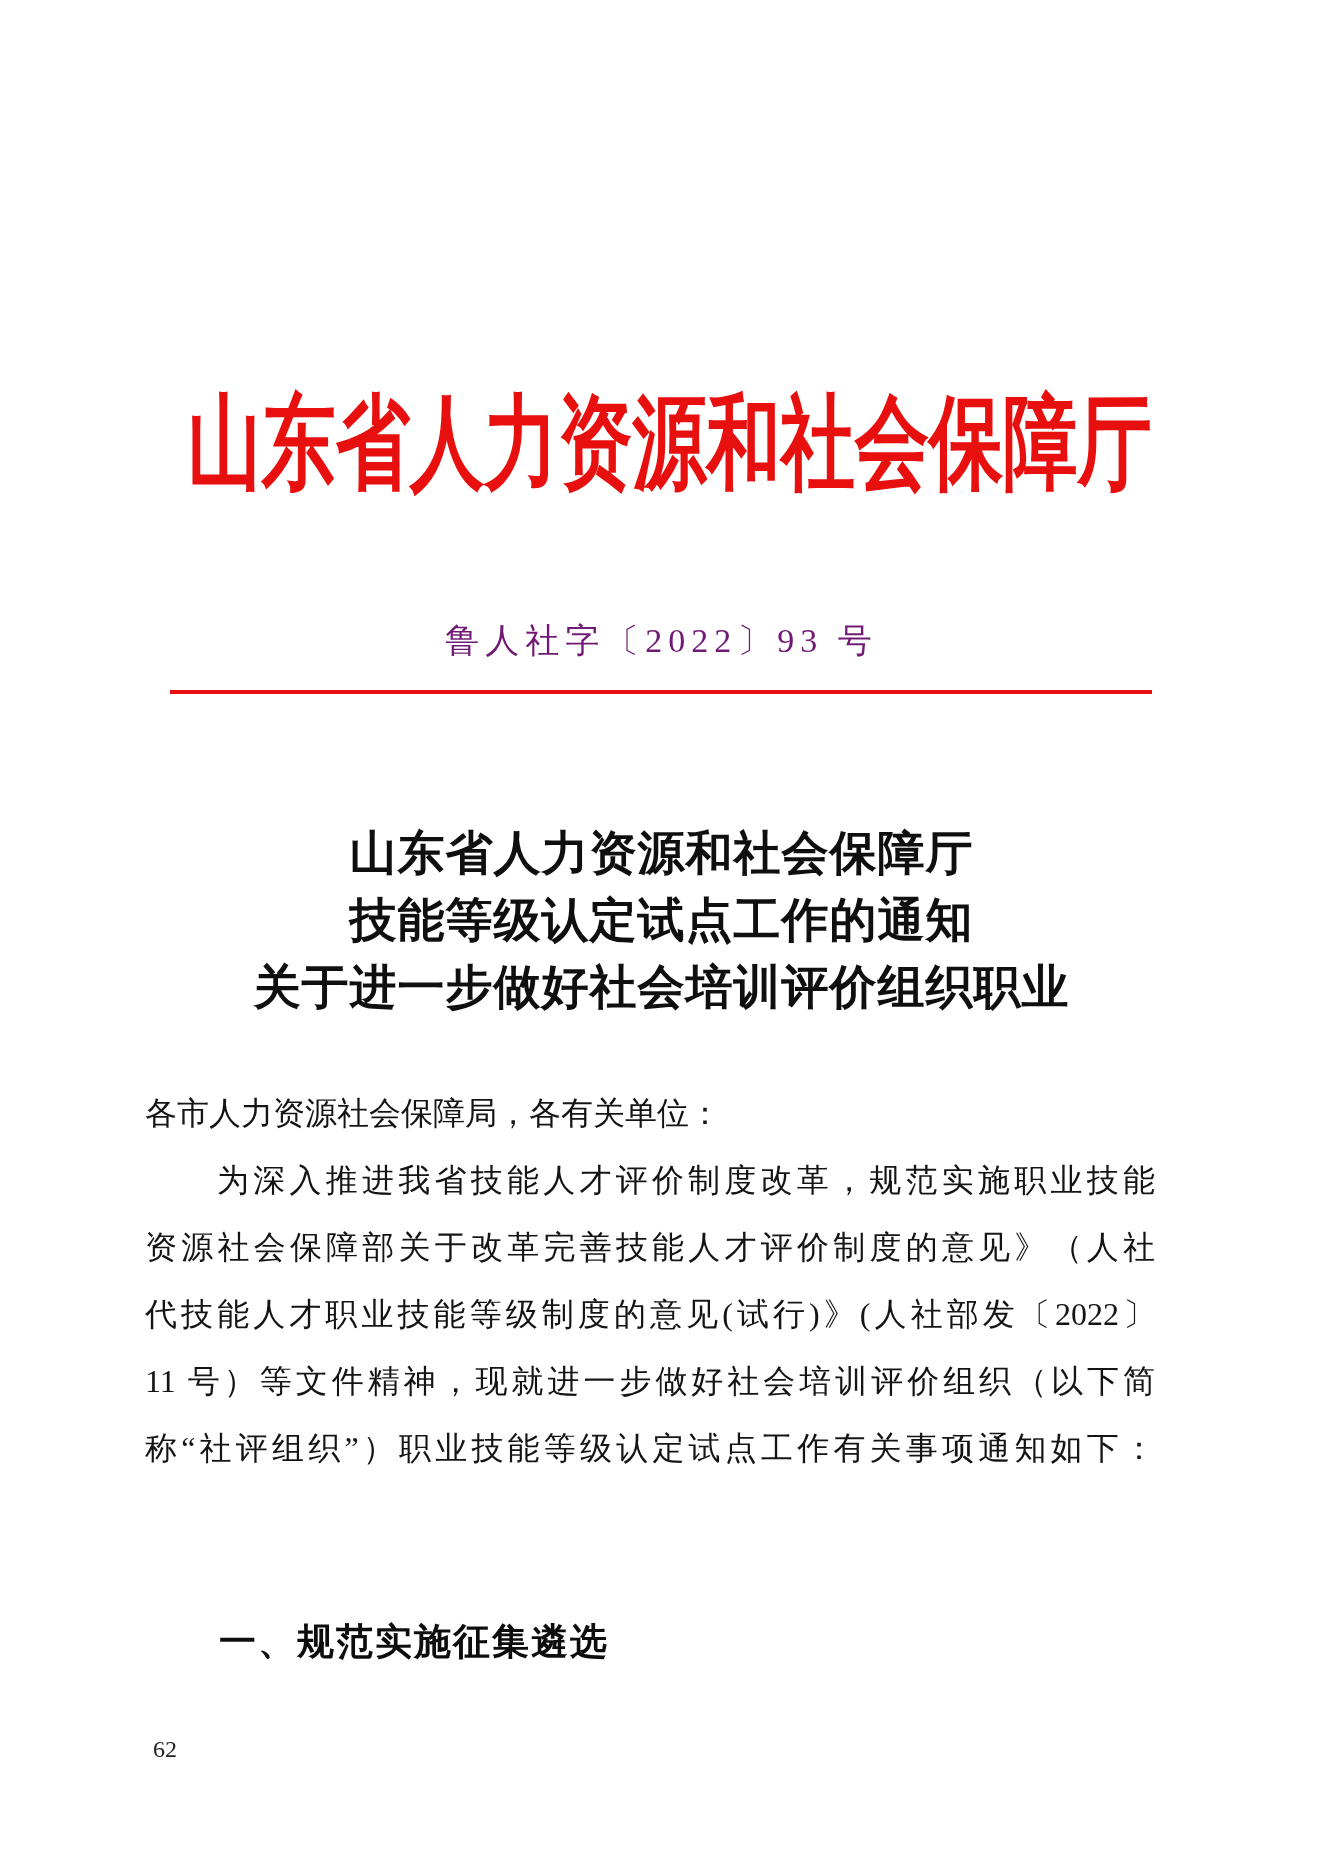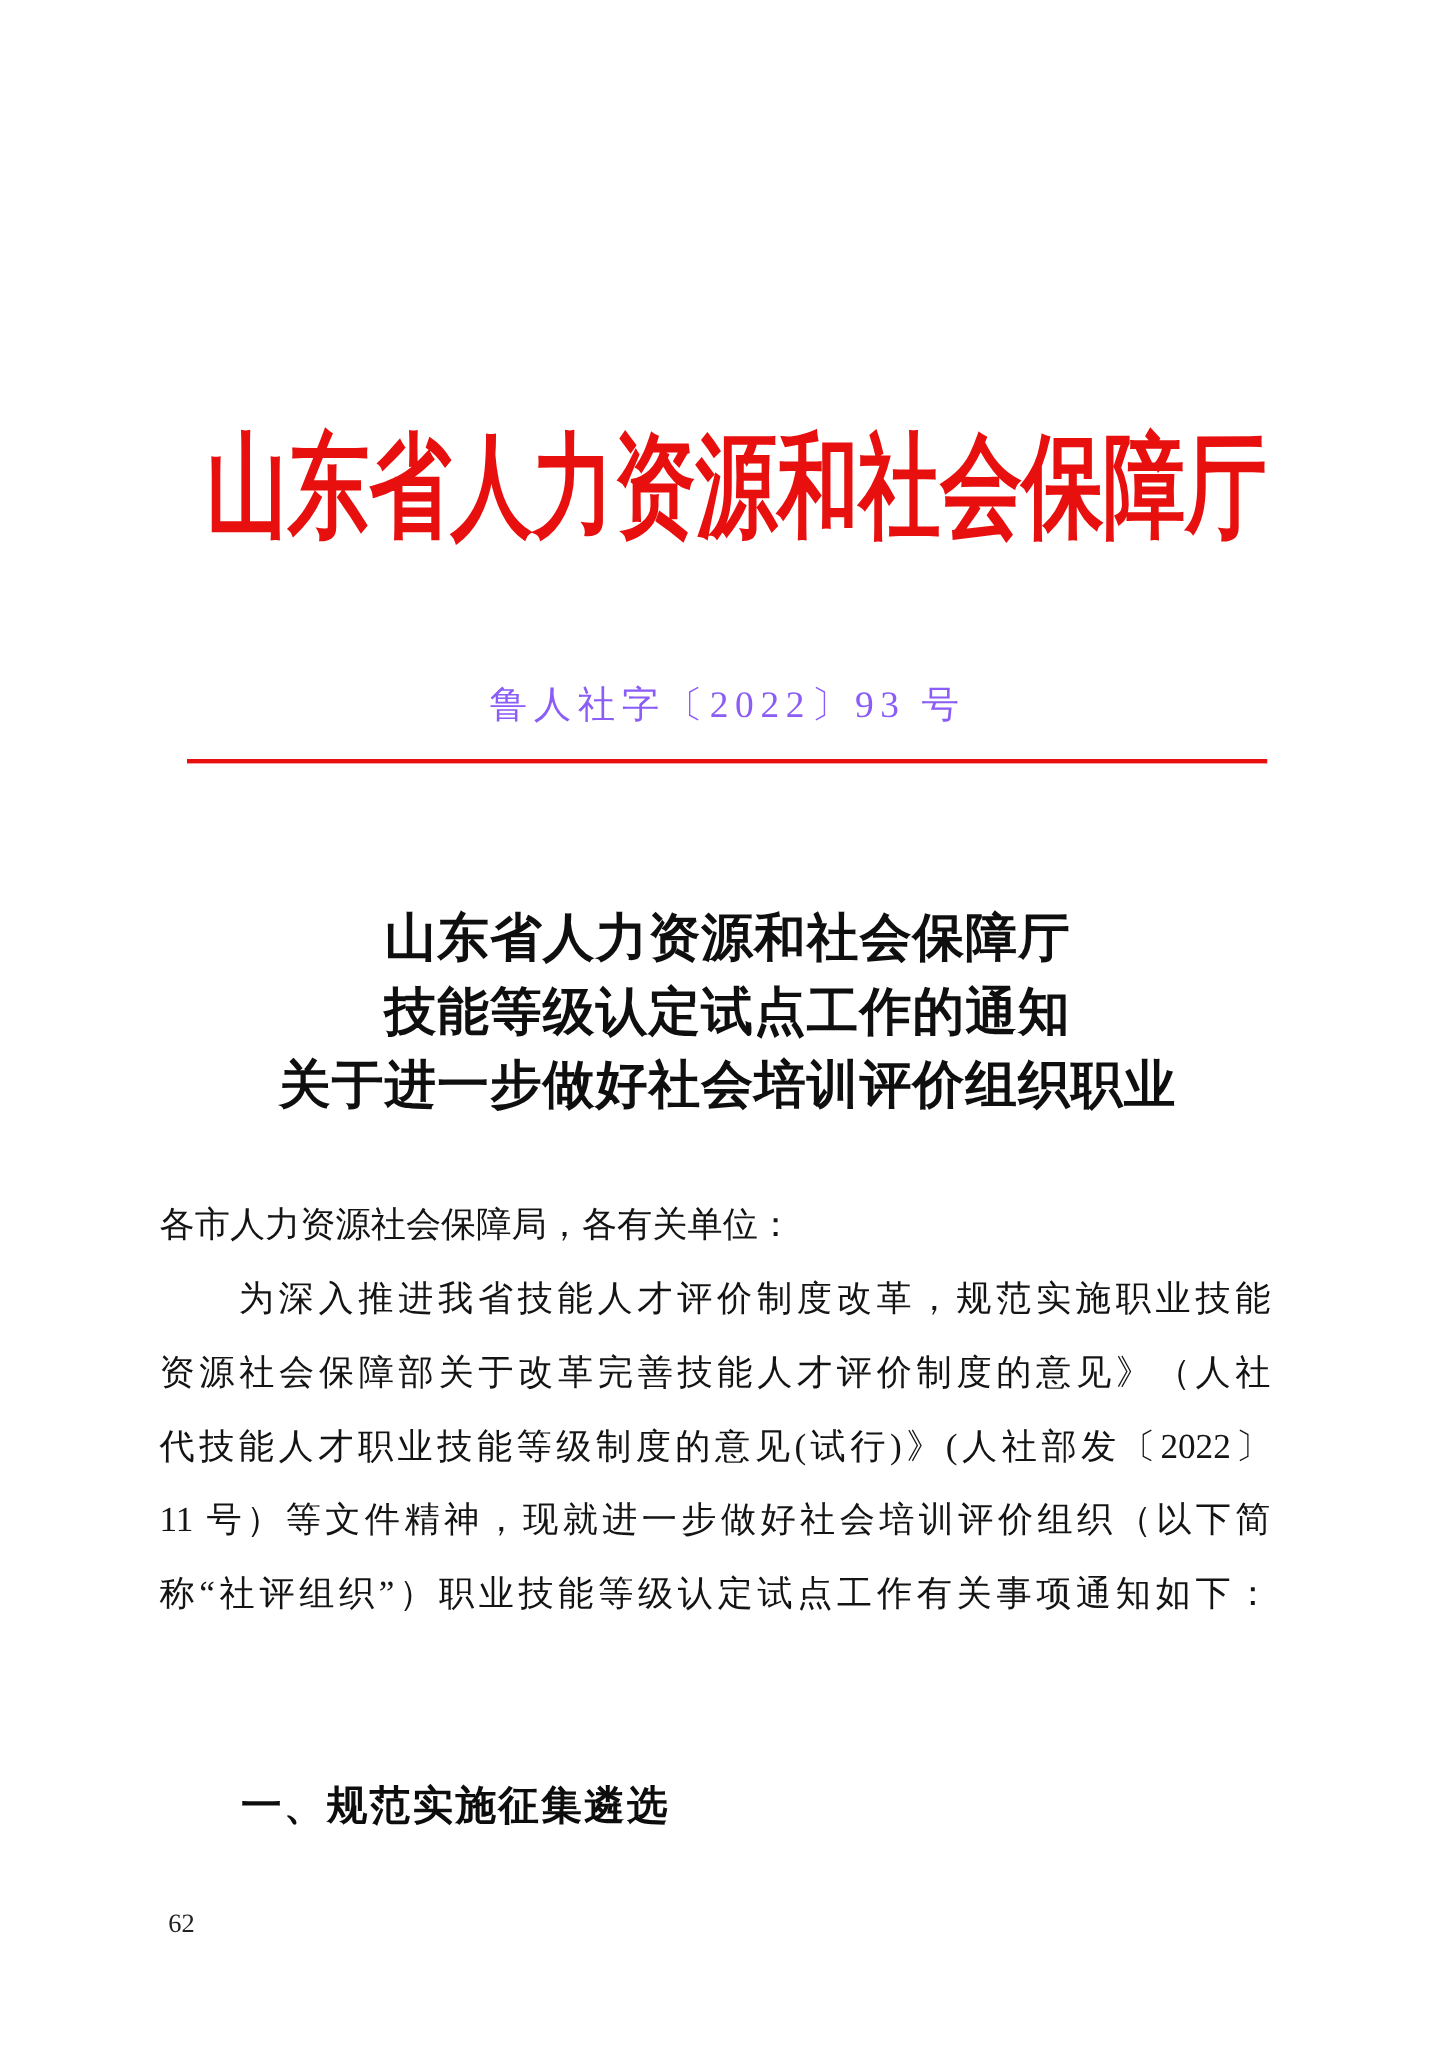--- a/index.html
+++ b/index.html
@@ -40,21 +40,21 @@
 
   
   .doc-number {
     position: absolute;
     top: 618px;
     left: 0;
     width: 100%;
     text-align: center;
     font-size: 34px;
     letter-spacing: 6px;
-    color: #8b5cf6;
+    color: #701a75;
   }
 
   
   .red-rule {
     position: absolute;
     top: 690px;
     left: 170px;
     width: 982px;
     height: 4px;
     background: #e8100e;

